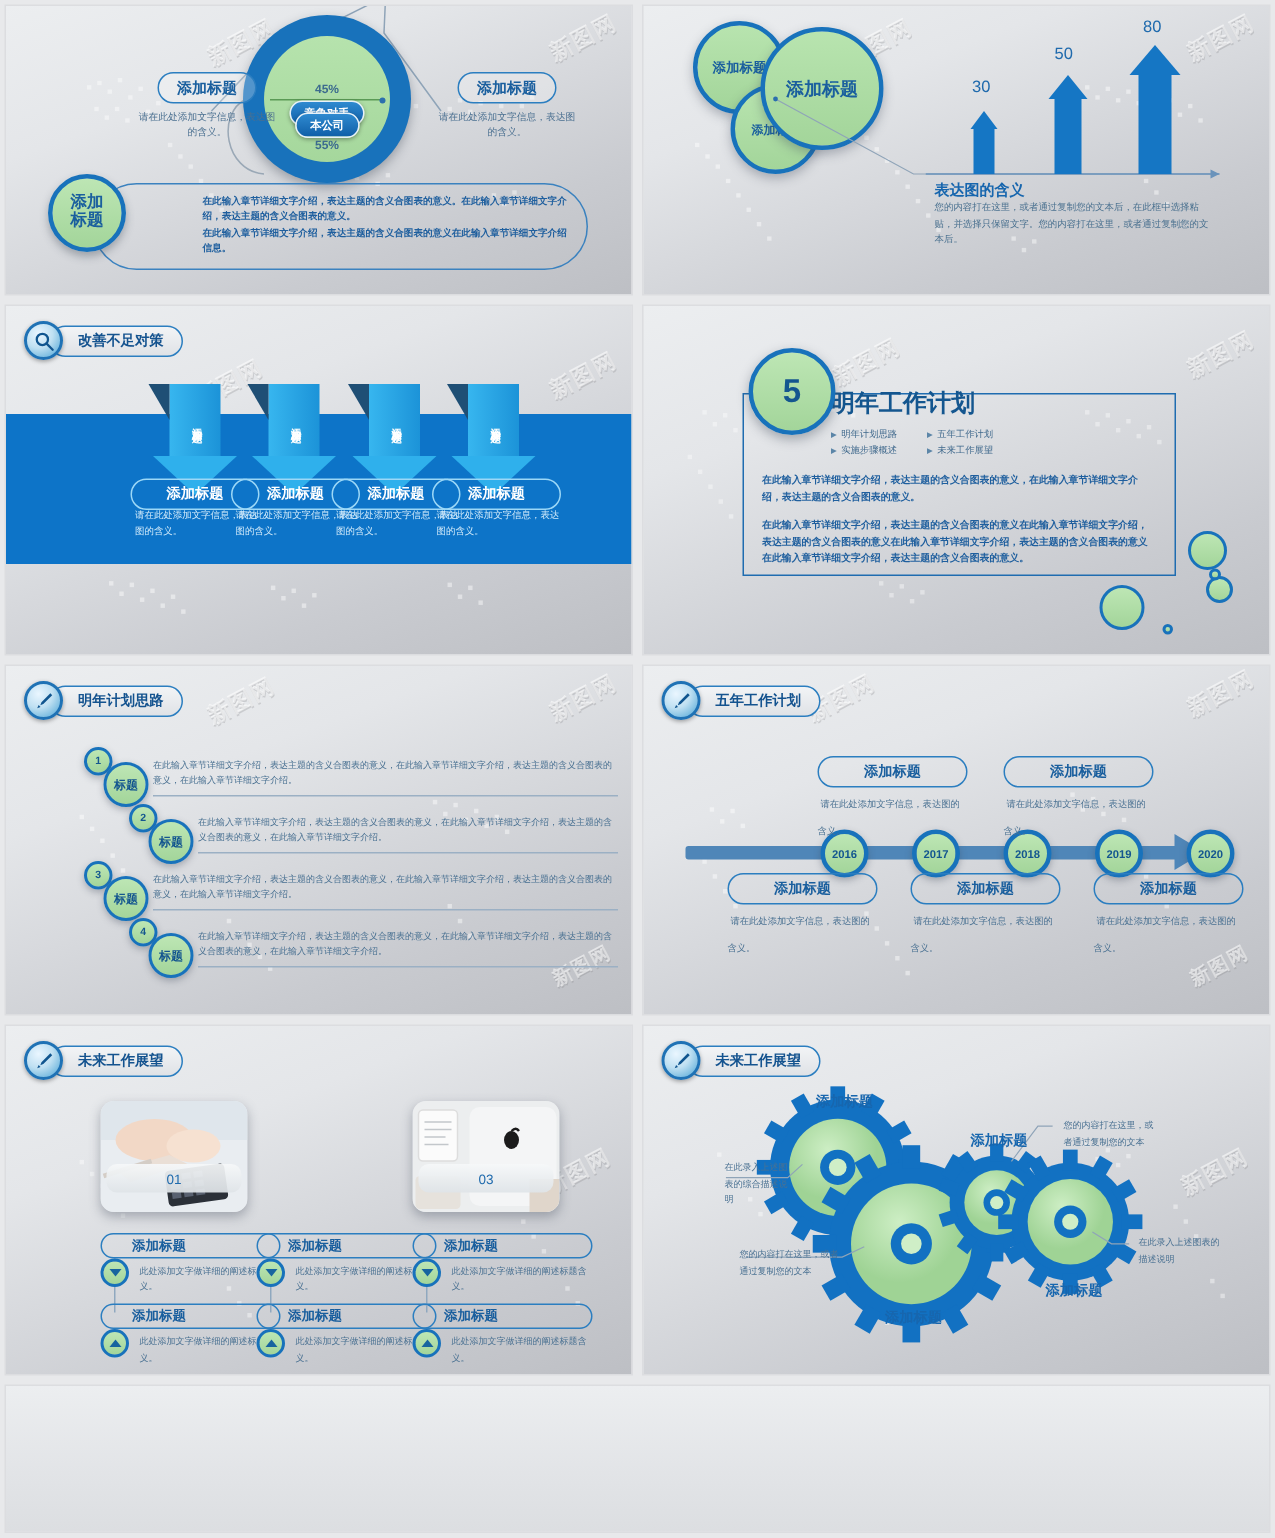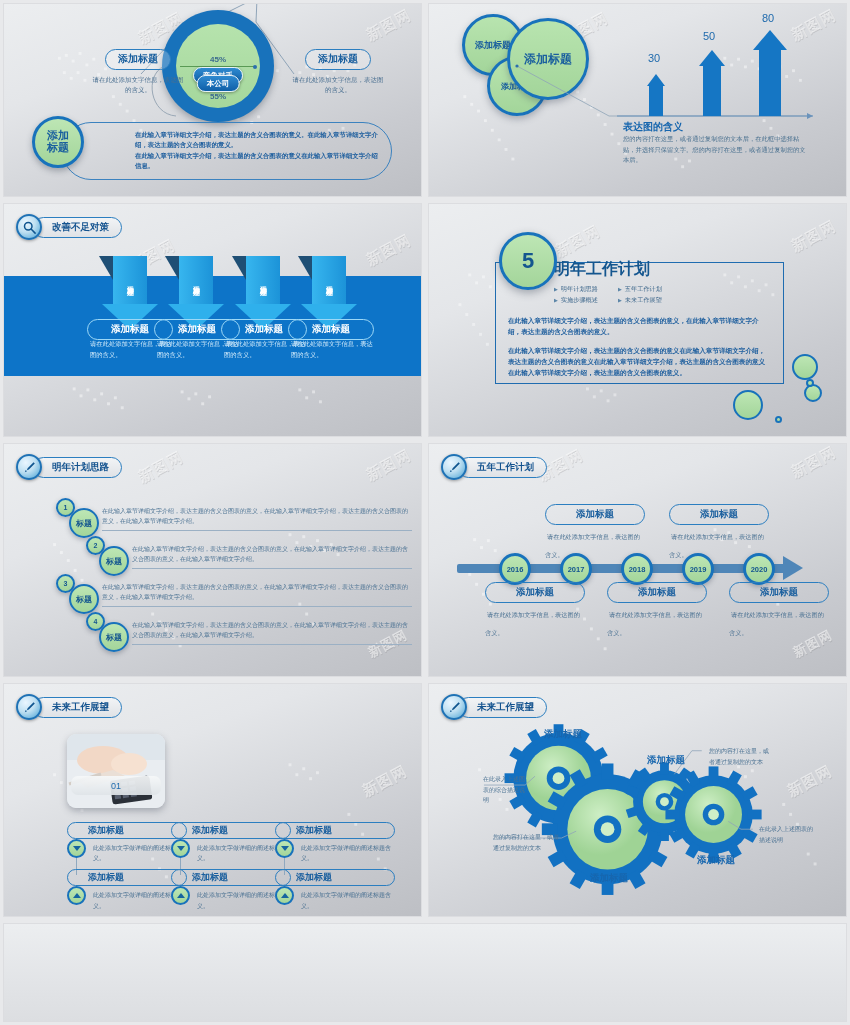--- a/index.html
+++ b/index.html
@@ -202,21 +202,21 @@
   .steptext { font-size: 6px; line-height: 1.7; color: #4a7192; padding-top: 8px; border-bottom: 1px solid #9bb0c4; padding-bottom: 4px; }
 
   
   .tl-axis { position: absolute; left: 28px; top: 120px; height: 9px; background: #4f86b8; border-radius: 2px; }
   .tl-arrow { position: absolute; top: 112px; width: 0; height: 0;
     border-top: 12px solid transparent; border-bottom: 12px solid transparent; border-left: 20px solid #4f86b8; }
   .yearc { position: absolute; width: 32px; height: 32px; border-radius: 50%;
     background: linear-gradient(180deg,#bde6b4,#a3d59a); border: 3px solid #1872bb;
     display: flex; align-items: center; justify-content: center;
     font-size: 7.5px; font-weight: bold; color: #14568f;
-    box-shadow: 0 2px 5px rgba(60,70,85,.35); }
+    box-shadow: 0 2px 5px rgba(60,70,85,.35); margin-left: 48px; }
   .tl-card { position: absolute; width: 100px; }
   .tl-card .t { display: block; text-align: center; padding: 3px 0;
     border: 1.3px solid #2b7ec0; border-radius: 11px; font-size: 9.5px; font-weight: bold; color: #1a5f9e; }
   .tl-card .d { font-size: 6.2px; line-height: 1.7; color: #4a7192; margin-top: 5px; padding-left: 2px; }
 
   
   .photo { position: absolute; width: 98px; height: 74px; border-radius: 9px; overflow: hidden;
     box-shadow: 0 3px 7px rgba(60,70,85,.35); background: #dfe3e7; }
   .photo .img { position: absolute; inset: 0; }
   .photo .lbl { position: absolute; left: 4px; right: 4px; bottom: 13px; height: 19px; border-radius: 7px;
@@ -751,20 +751,38 @@
           <rect x="47" y="59" width="6" height="4"></rect>
             <rect x="55" y="59" width="6" height="4"></rect>
             <rect x="63" y="59" width="6" height="4"></rect>
         </g>
         <path d="M2 50 L34 40" stroke="#d4cdc6" stroke-width="3"></path>
       </svg>
       <div class="lbl">01</div>
     </div>
 
 
+    <div class="photo" style="left:271px;top:50px;">
+      <svg class="img" viewBox="0 0 98 74" preserveAspectRatio="none">
+        <rect width="98" height="74" fill="#eceeef"></rect>
+        <rect x="38" y="4" width="58" height="66" rx="7" fill="#f4f5f6"></rect>
+        <ellipse cx="66" cy="26" rx="5" ry="6" fill="#1b1b1b"></ellipse>
+        <path d="M66 20 q3 -3 5 0" stroke="#1b1b1b" stroke-width="1.6" fill="none"></path>
+        <rect x="4" y="6" width="26" height="34" rx="3" fill="#fbfbfb" stroke="#ddd"></rect>
+        <g stroke="#c3c7cb" stroke-width="1">
+          <line x1="8" y1="14" x2="26" y2="14"></line>
+            <line x1="8" y1="19" x2="26" y2="19"></line>
+          <line x1="8" y1="24" x2="22" y2="24"></line>
+            <line x1="8" y1="29" x2="24" y2="29"></line>
+        </g>
+        <rect x="2" y="50" width="30" height="22" rx="3" fill="#e6e2dc"></rect>
+        <rect x="78" y="52" width="20" height="22" fill="#e0d6cb"></rect>
+      </svg>
+      <div class="lbl">03</div>
+    </div>
 
     <div class="act" style="left:63px;top:138px;">
       <div class="stem" style="top:17px;height:36px;"></div>
       <div style="position:relative;">
         <div class="row">
             <span>添加标题</span>
           </div>
         <div class="knob dn">
             <i></i>
           </div>

